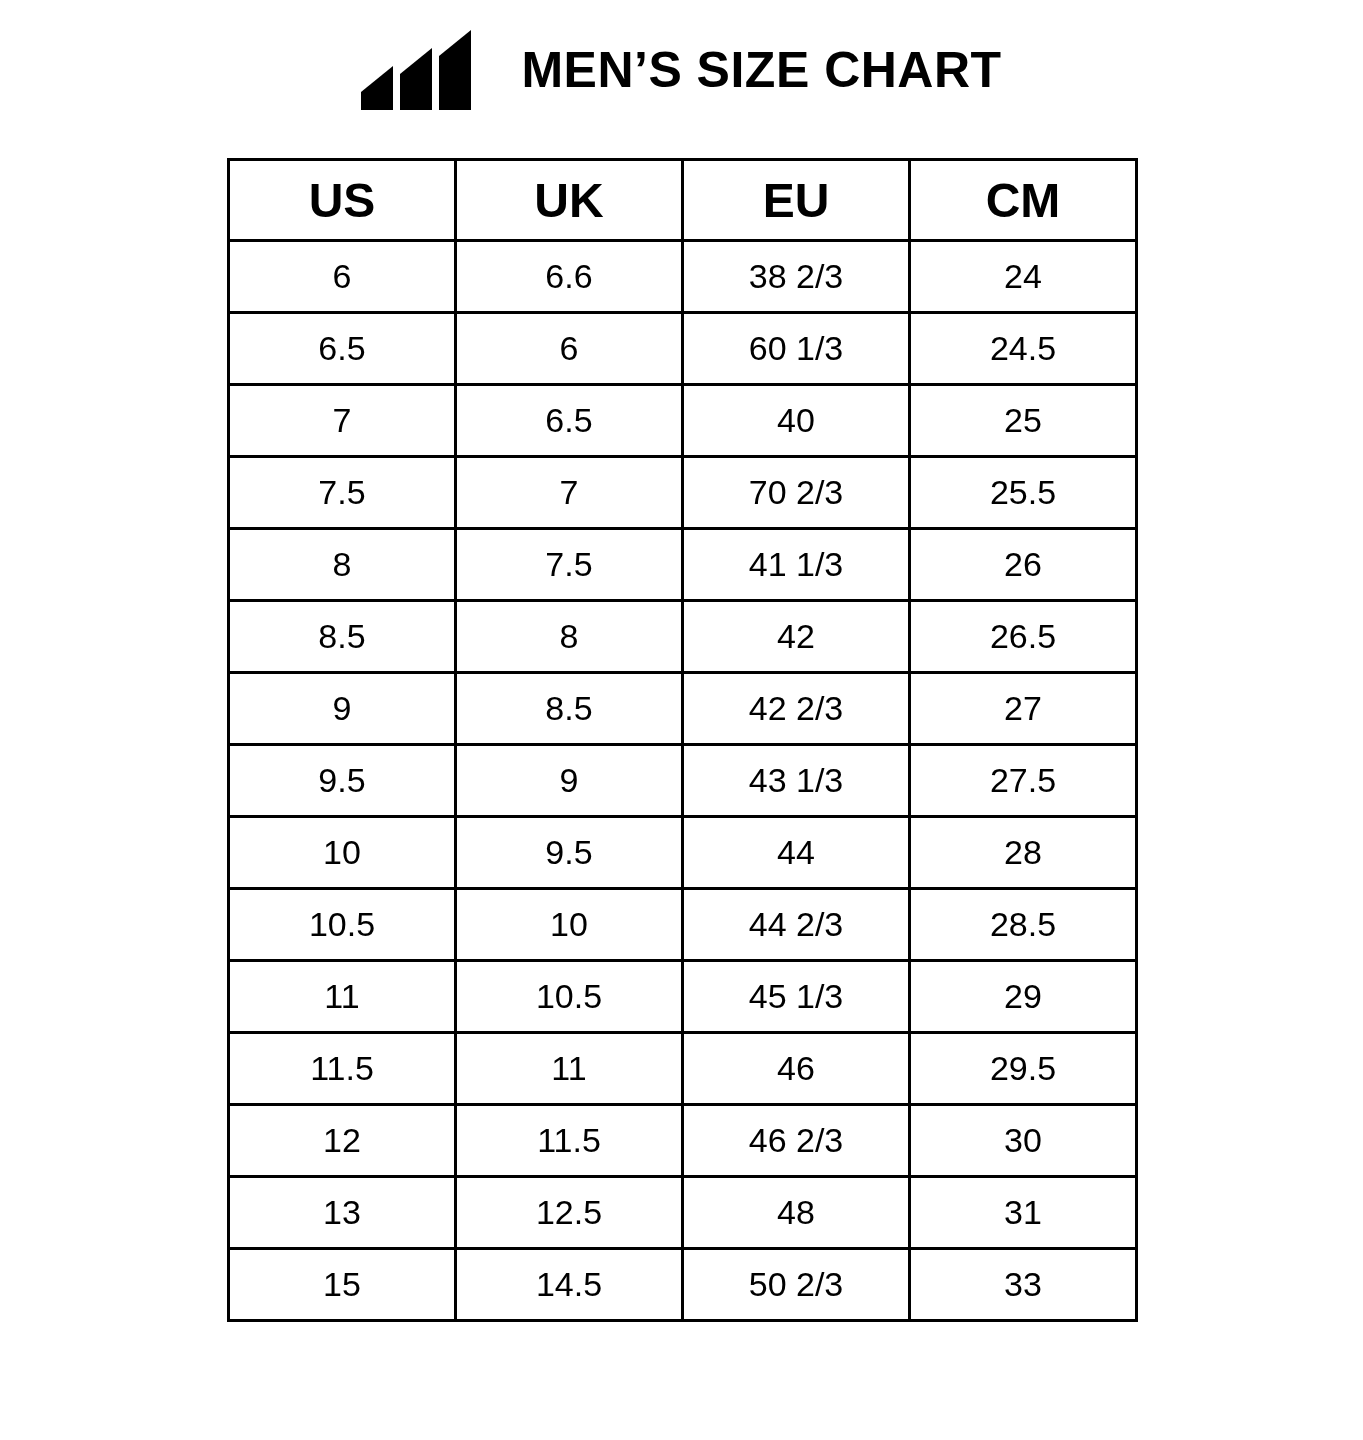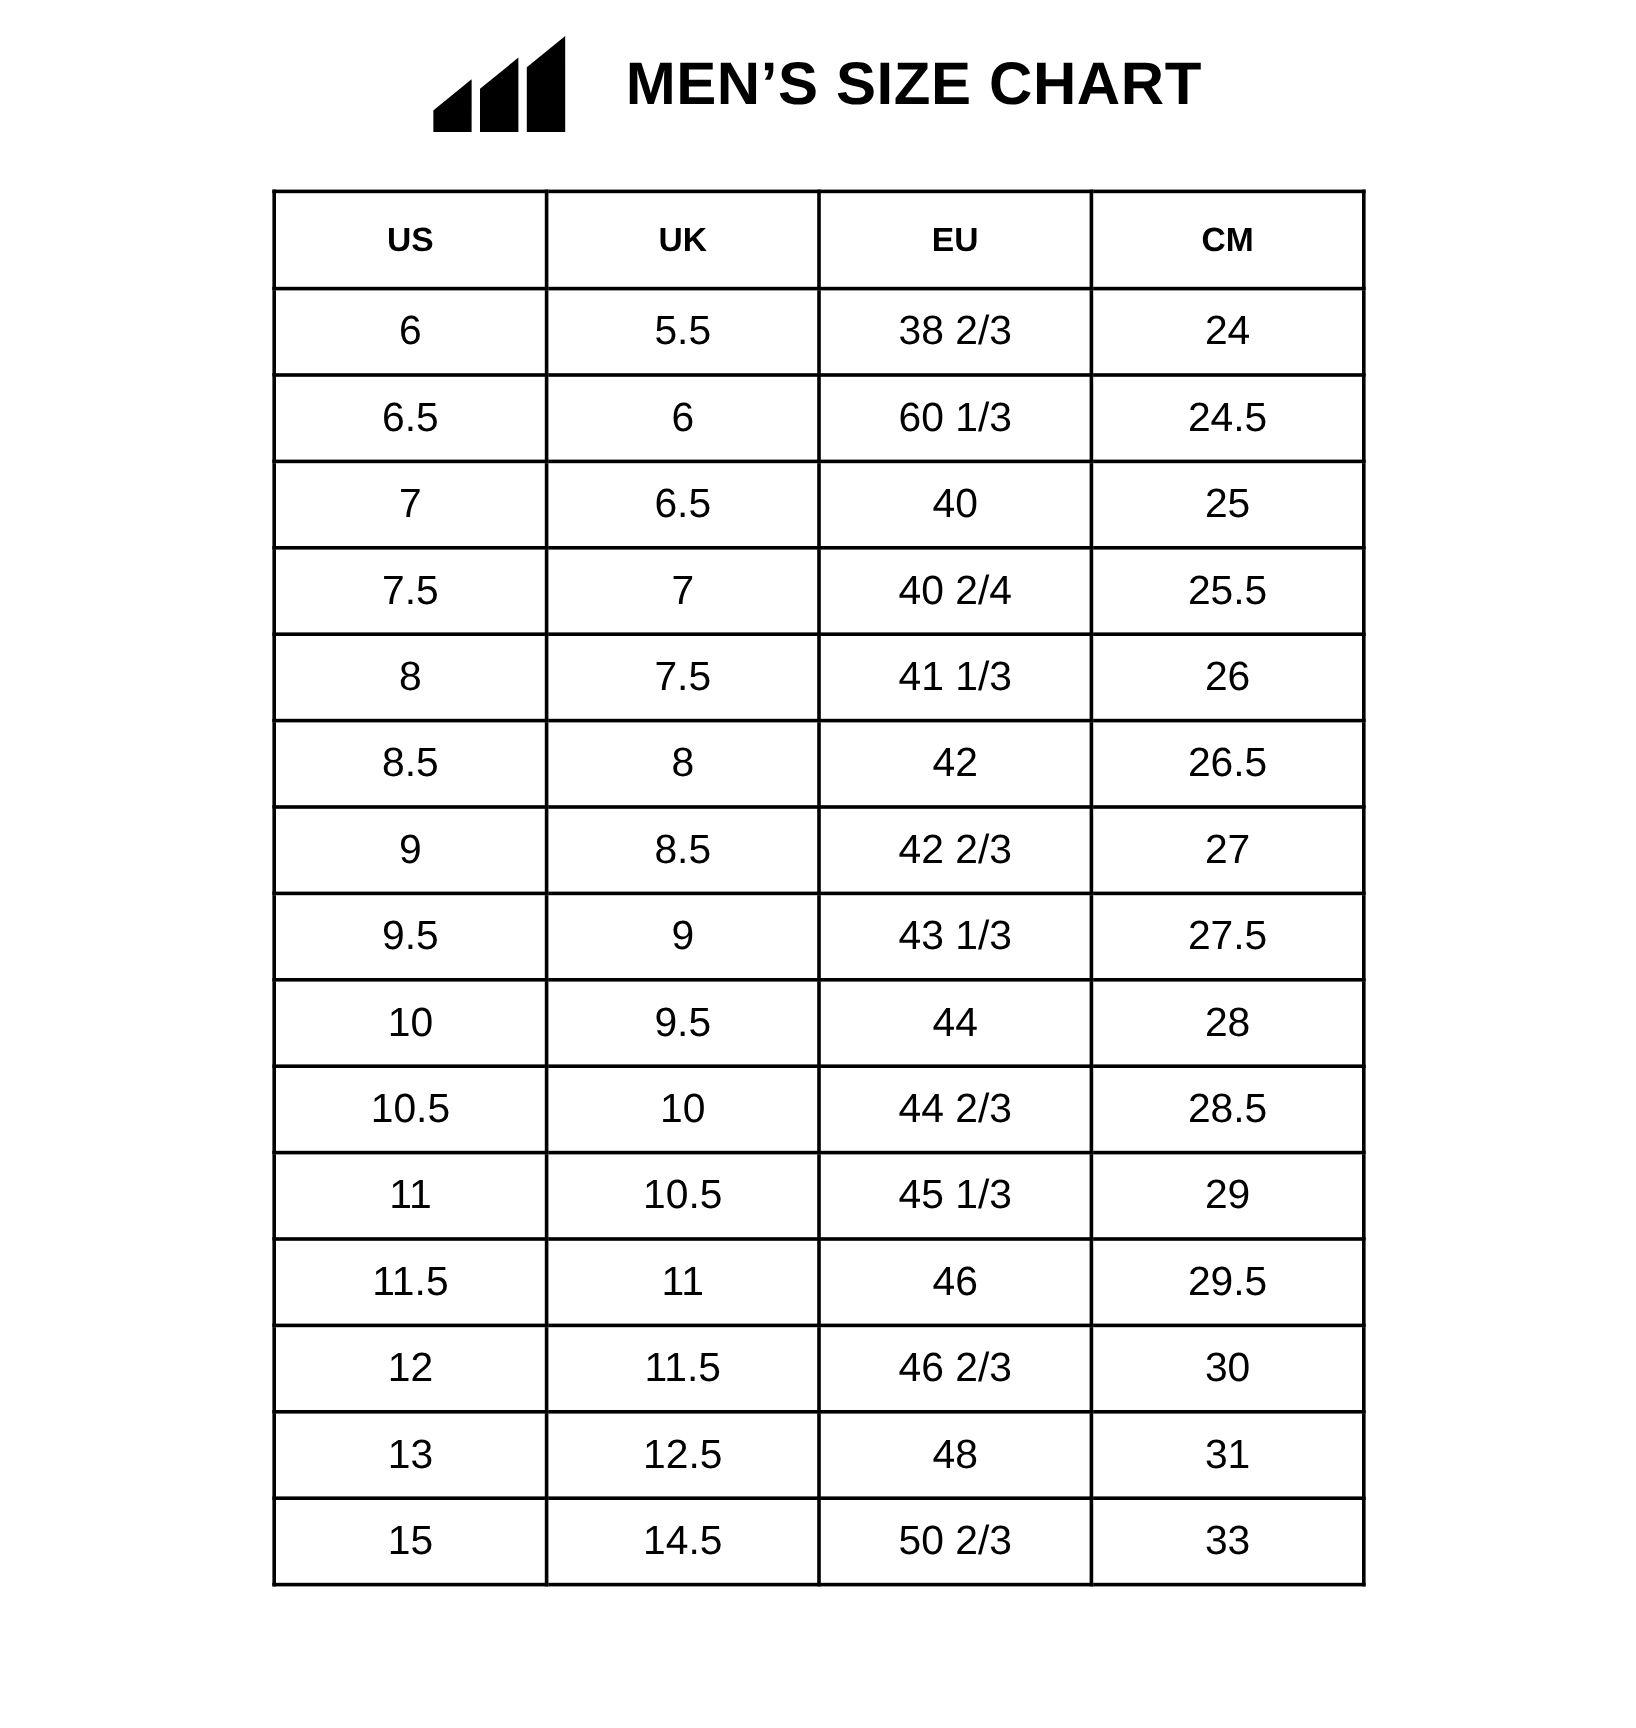--- a/index.html
+++ b/index.html
@@ -58,21 +58,21 @@
     border: 3px solid #000000;
     text-align: center;
     vertical-align: middle;
     height: 69px;
     font-size: 34px;
     font-weight: normal;
     padding: 0;
   }
   table.size-chart th {
     font-weight: bold;
-    font-size: 28px;
+    font-size: 48px;
     height: 78px;
   }
   table.size-chart col.c-us { width: 227px; }
   table.size-chart col.c-uk { width: 227px; }
   table.size-chart col.c-eu { width: 227px; }
   table.size-chart col.c-cm { width: 227px; }
 </style>
 </head>
 <body>
 
@@ -99,40 +99,40 @@
         <tr>
           <th>US</th>
           <th>UK</th>
           <th>EU</th>
           <th>CM</th>
         </tr>
       </thead>
       <tbody>
           <tr>
             <td>6</td>
-            <td>5.5</td>
+            <td>6.6</td>
             <td>38 2/3</td>
             <td>24</td>
           </tr>
           <tr>
             <td>6.5</td>
             <td>6</td>
             <td>60 1/3</td>
             <td>24.5</td>
           </tr>
           <tr>
             <td>7</td>
             <td>6.5</td>
             <td>40</td>
             <td>25</td>
           </tr>
           <tr>
             <td>7.5</td>
             <td>7</td>
-            <td>40 2/4</td>
+            <td>70 2/3</td>
             <td>25.5</td>
           </tr>
           <tr>
             <td>8</td>
             <td>7.5</td>
             <td>41 1/3</td>
             <td>26</td>
           </tr>
           <tr>
             <td>8.5</td>

